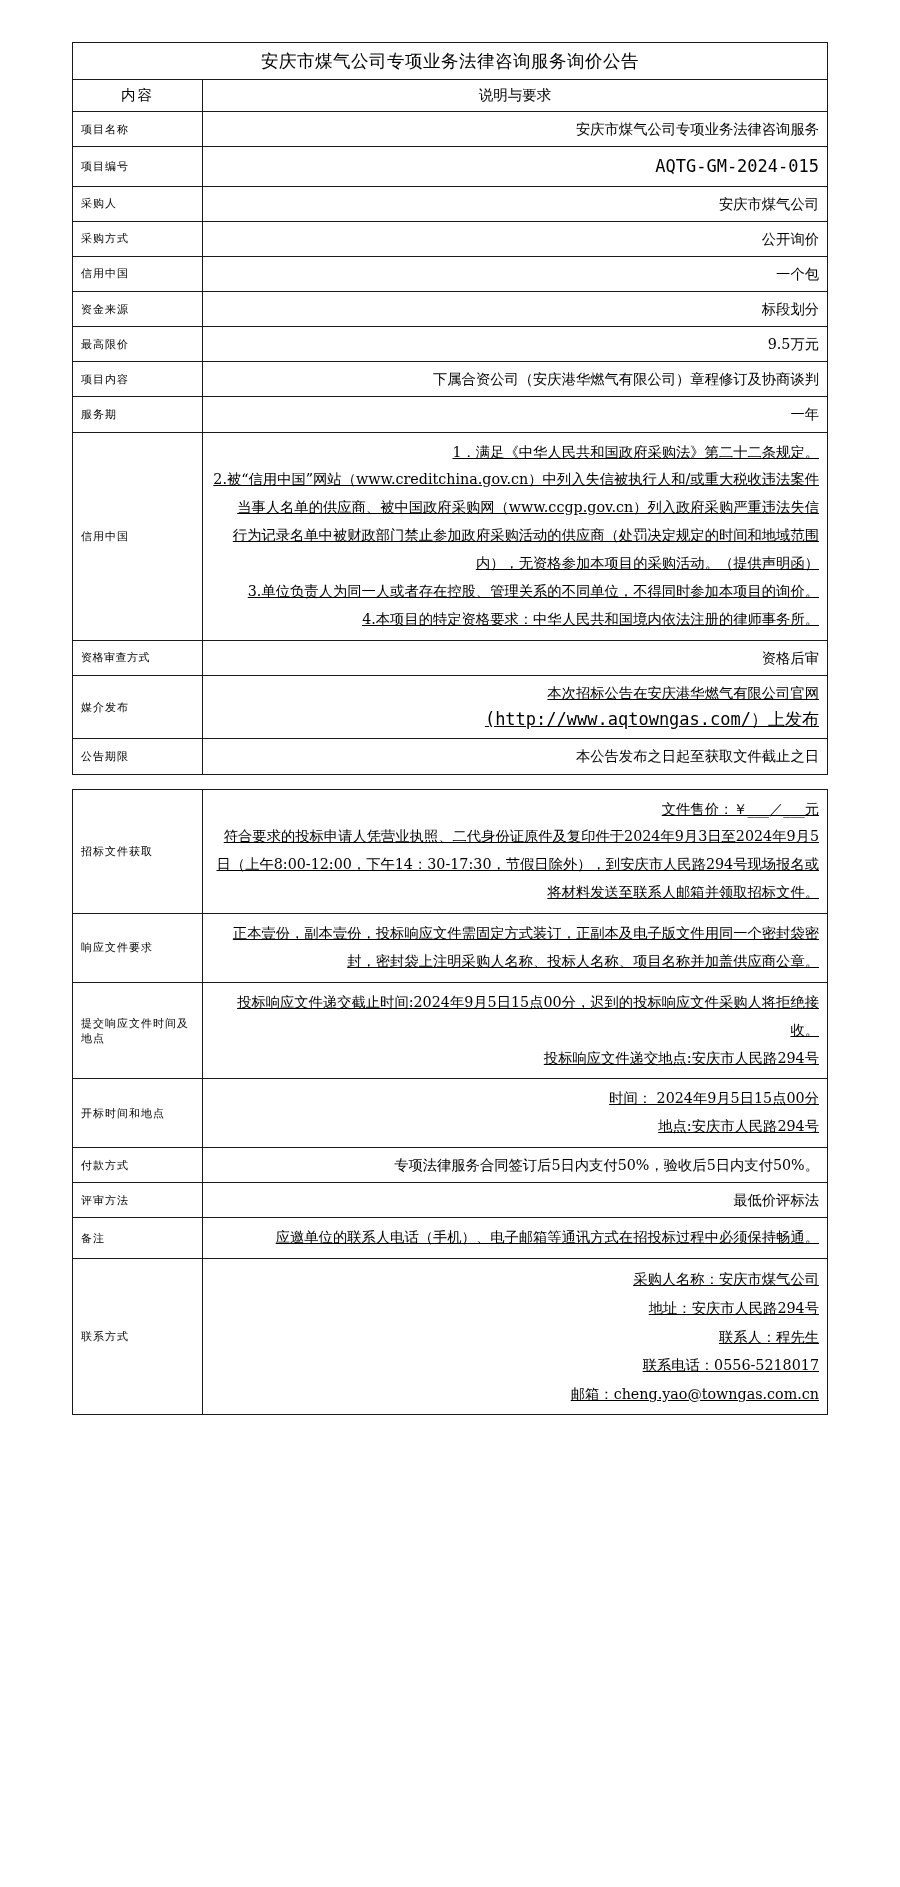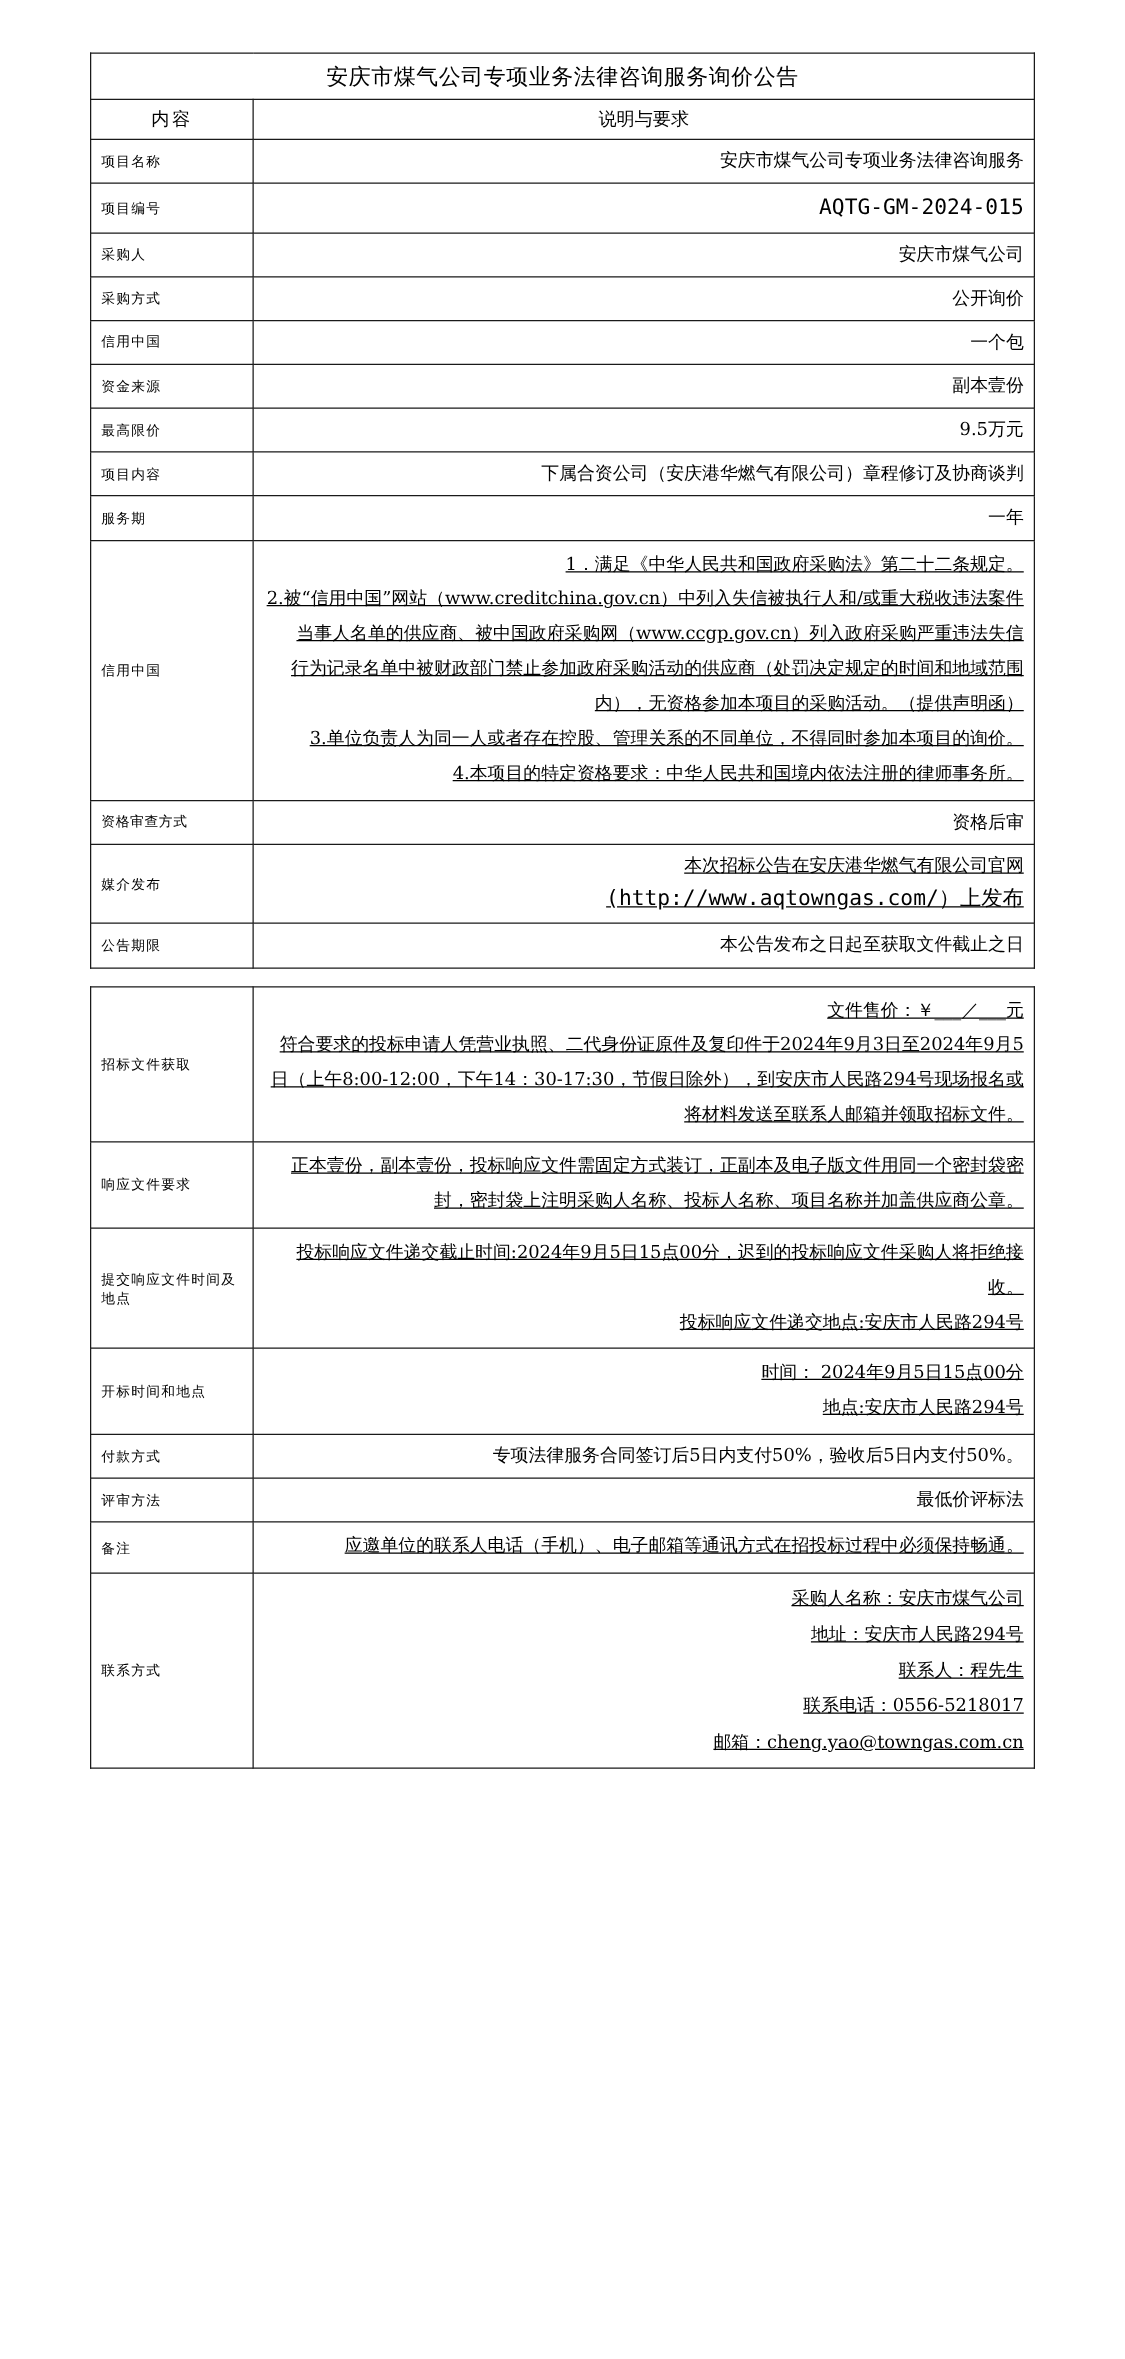--- a/index.html
+++ b/index.html
@@ -125,21 +125,21 @@
       <tr>
         <td class="label">采购方式</td>
         <td class="value">公开询价</td>
       </tr>
       <tr>
         <td class="label">信用中国</td>
         <td class="value">一个包</td>
       </tr>
       <tr>
         <td class="label">资金来源</td>
-        <td class="value">副本壹份</td>
+        <td class="value">标段划分</td>
       </tr>
       <tr>
         <td class="label">最高限价</td>
         <td class="value">9.5万元</td>
       </tr>
       <tr>
         <td class="label">项目内容</td>
         <td class="value">下属合资公司（安庆港华燃气有限公司）章程修订及协商谈判</td>
       </tr>
       <tr>

